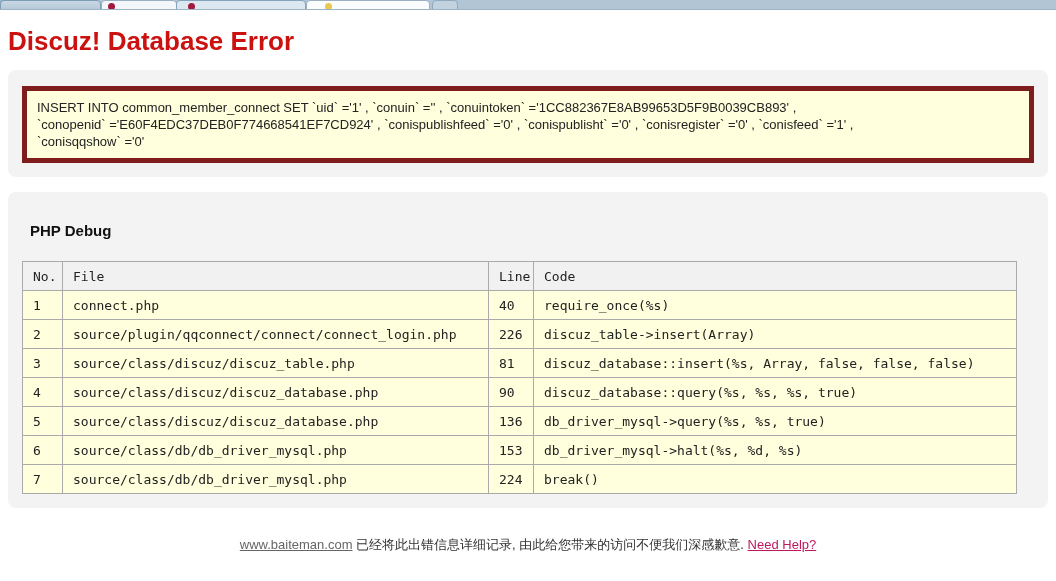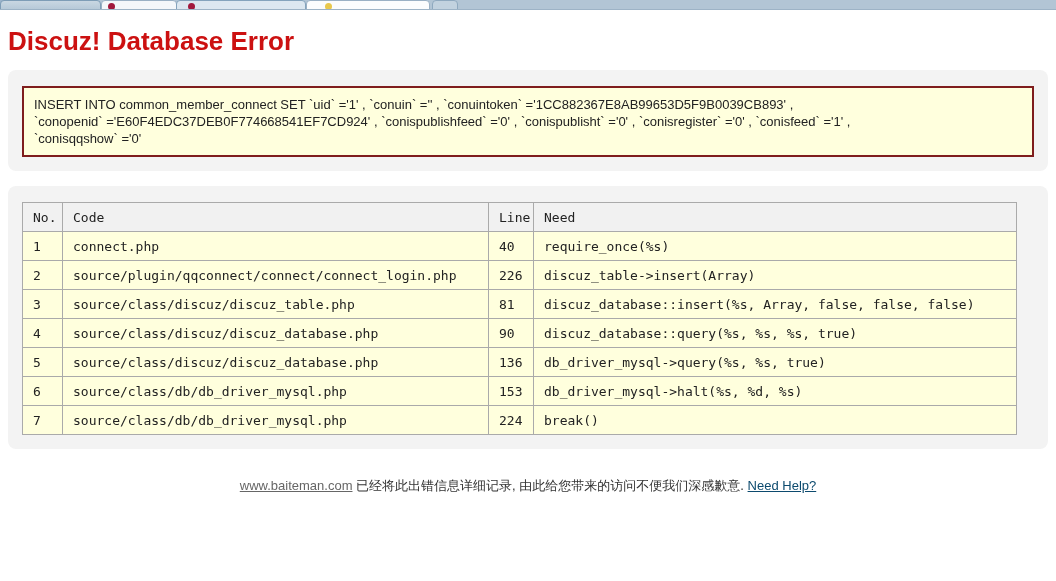--- a/index.html
+++ b/index.html
@@ -47,21 +47,21 @@
     background:#f3f3f3;
     border-radius:8px;
     padding:16px 14px 14px 14px;
   }
   .error-message {
     margin:2px 0 13px 8px;
     font-size:15px; color:#4b4b4b;
   }
   .sql-box {
     background:#ffffdd;
-    border:2px solid #7f1d1d;
+    border:5px solid #7f1d1d;
     padding:8px 10px;
     font-size:13px; line-height:17px; color:#222222;
     white-space:pre-wrap; word-wrap:break-word;
   }
   .panel.debug { margin-top:15px; }
   .debug-heading {
     margin:14px 0 22px 8px;
     font-size:15px; font-weight:bold; color:#111111;
   }
   table.debug-table {
@@ -79,21 +79,21 @@
   table.debug-table th { background:#f1f1f1; }
   table.debug-table td { background:#ffffdd; }
 
   .footer {
     margin-top:28px;
     text-align:center;
     font-size:13px; color:#333333;
   }
   .footer a { }
   .site-link { color:#666666; }
-  .help-link { color:#0c4a6e; }
+  .help-link { color:#be185d; }
 </style>
 </head>
 <body>
 
 <div class="tabbar">
   <div class="corner-block"></div>
   <div class="tab t-first" style="left:0;   width:101px;"></div>
   <div class="tab t-active" style="left:101px; width:76px;">
     <span class="favicon" style="left: 6px; background: rgb(161, 25, 61);"></span>
   </div>
@@ -108,33 +108,34 @@
 
 <h1 class="page-title">Discuz! Database Error</h1>
 
 <div class="panel">
   <div class="sql-box">INSERT INTO common_member_connect SET `uid` ='1' , `conuin` ='' , `conuintoken` ='1CC882367E8AB99653D5F9B0039CB893' ,
 `conopenid` ='E60F4EDC37DEB0F774668541EF7CD924' , `conispublishfeed` ='0' , `conispublisht` ='0' , `conisregister` ='0' , `conisfeed` ='1' ,
 `conisqqshow` ='0'</div>
 </div>
 
 <div class="panel debug">
+  <h2 class="debug-heading">PHP Debug</h2>
   <table class="debug-table">
     <colgroup>
       <col style="width:40px">
         <col style="width:426px">
         <col style="width:45px">
         <col style="width:483px">
     </colgroup>
     <thead>
       <tr>
         <th>No.</th>
+        <th>File</th>
+        <th>Line</th>
         <th>Code</th>
-        <th>Line</th>
-        <th>Need</th>
       </tr>
     </thead>
     <tbody>
         <tr>
           <td>1</td>
           <td>connect.php</td>
           <td>40</td>
           <td>require_once(%s)</td>
         </tr>
         <tr>

